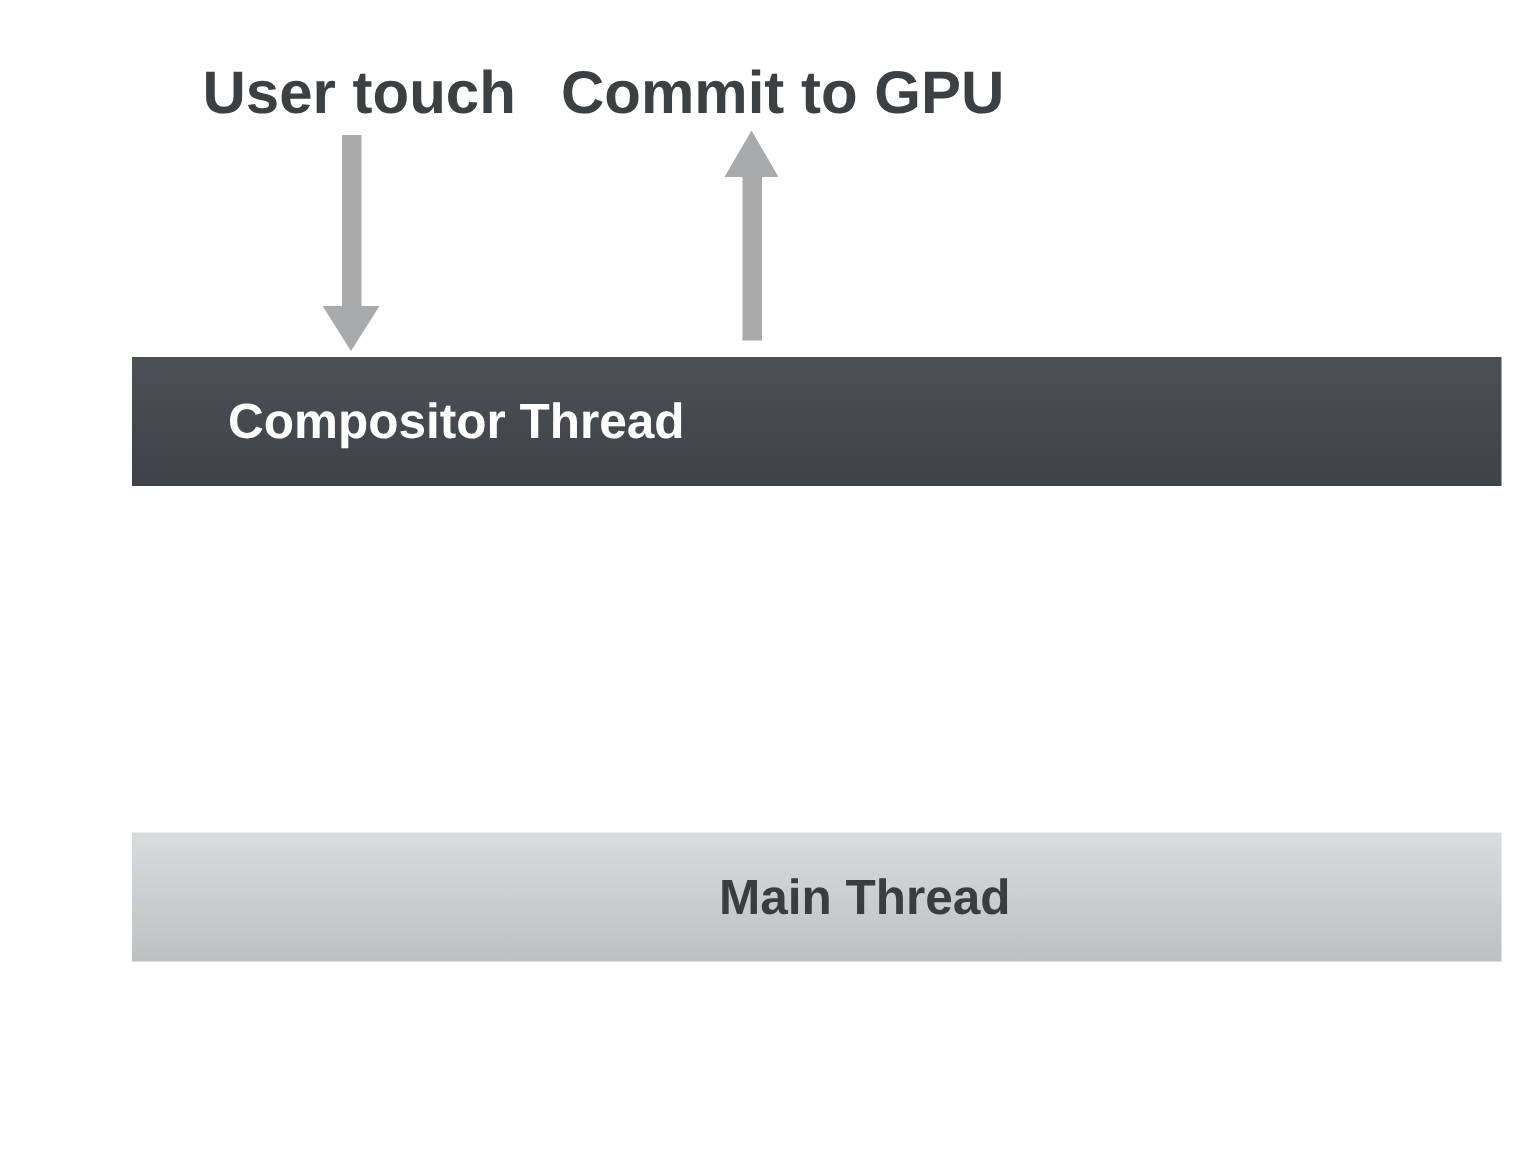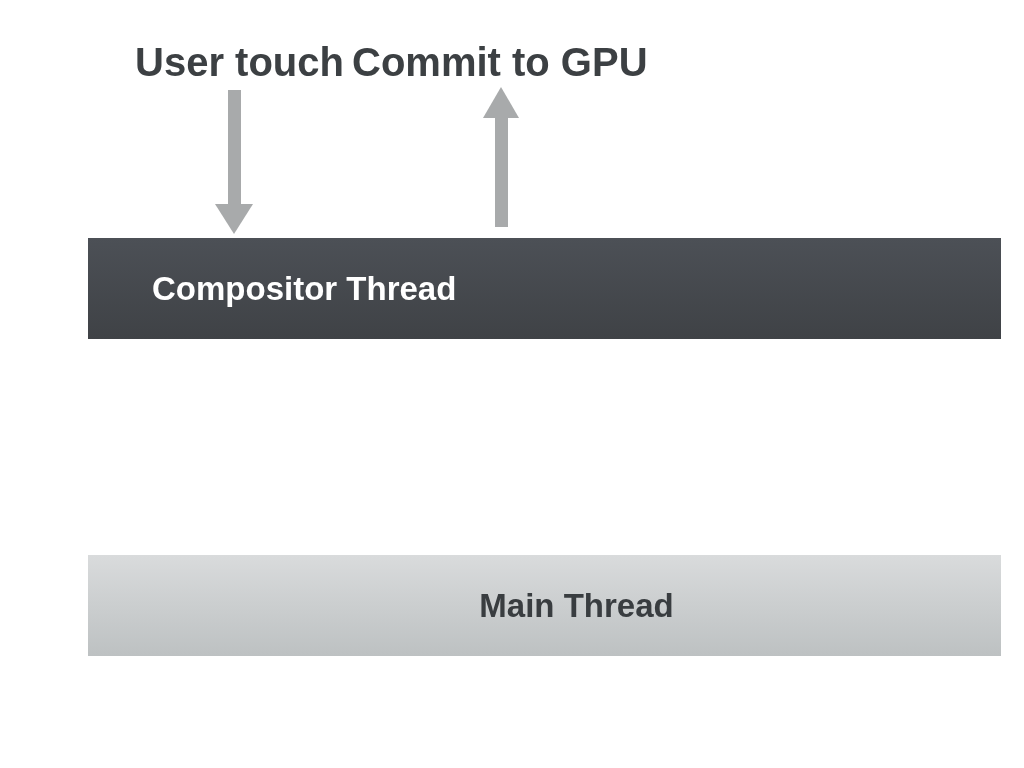--- a/index.html
+++ b/index.html
@@ -22,21 +22,21 @@
   
   .anno-label {
     position: absolute;
     top: 40px;
     font-size: 40px;
     font-weight: 700;
     color: var(--label-text, #3c4043);
     white-space: nowrap;
   }
   .anno-user   { left: 103px; }
-  .anno-commit { left: 320px; }
+  .anno-commit { left: 342px; }
 
   
   .arrow {
     position: absolute;
     display: flex;
     flex-direction: column;
     align-items: center;
   }
   .arrow-down { left: 183px; top: 90px; width: 38px; }
   .arrow-up   { left: 451px; top: 87px; width: 36px; }
@@ -59,21 +59,21 @@
     border-left: 18px solid transparent;
     border-right: 18px solid transparent;
     border-bottom: 31px solid var(--arrow, #a8aaab);
   }
 
   
   .bar {
     position: absolute;
     left: 56px;
     width: 913px;
-    height: 101px;
+    height: 86px;
     box-sizing: border-box;
     display: flex;
     align-items: center;
     padding-left: 64px;
   }
   .bar-compositor {
     top: 238px;
     background: linear-gradient(to bottom,
       var(--compositor-top, #4c5056),
       var(--compositor-bottom, #3f4246));

